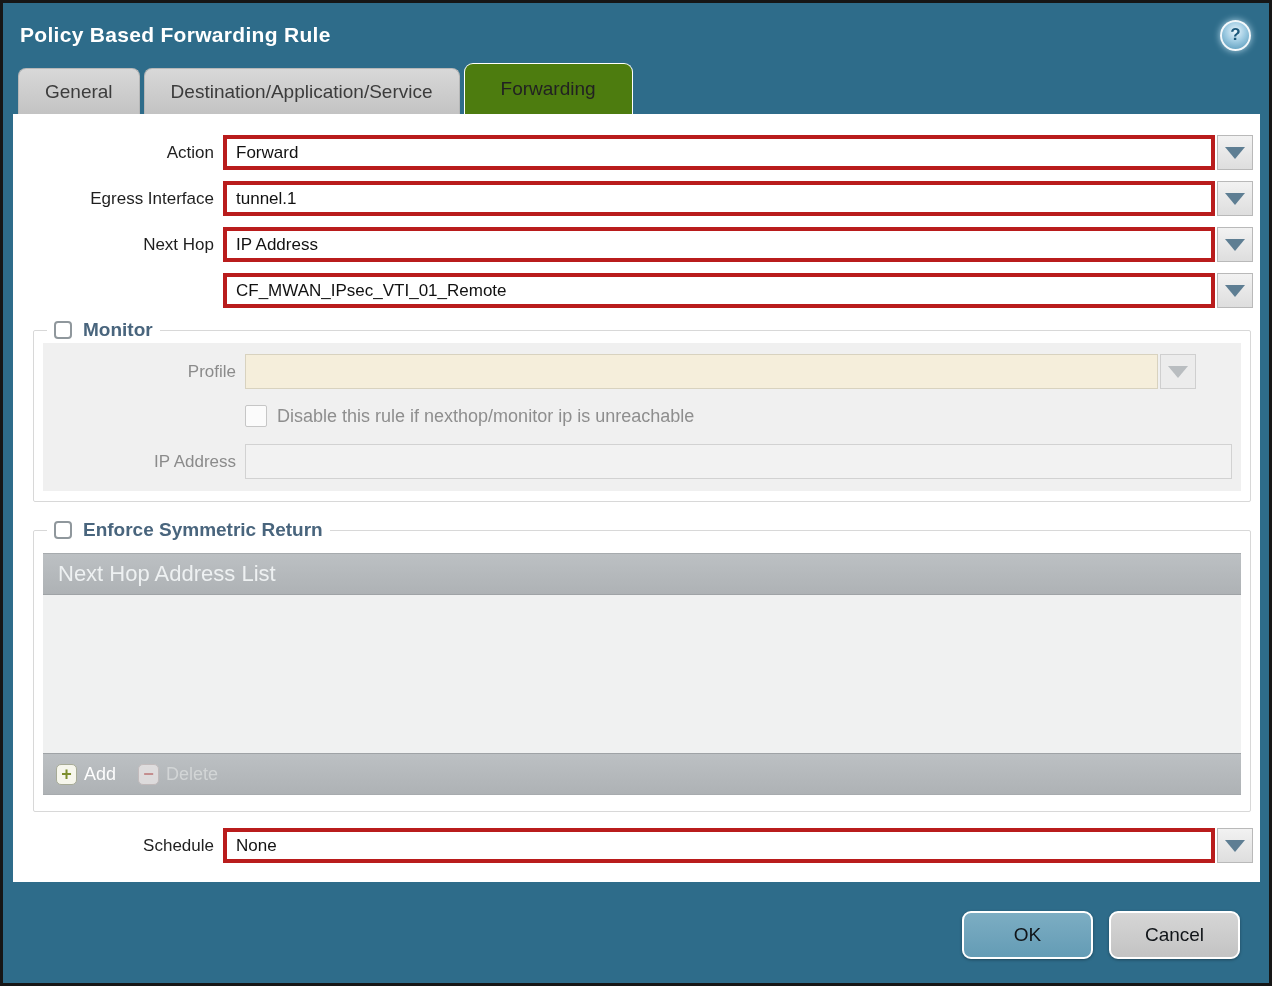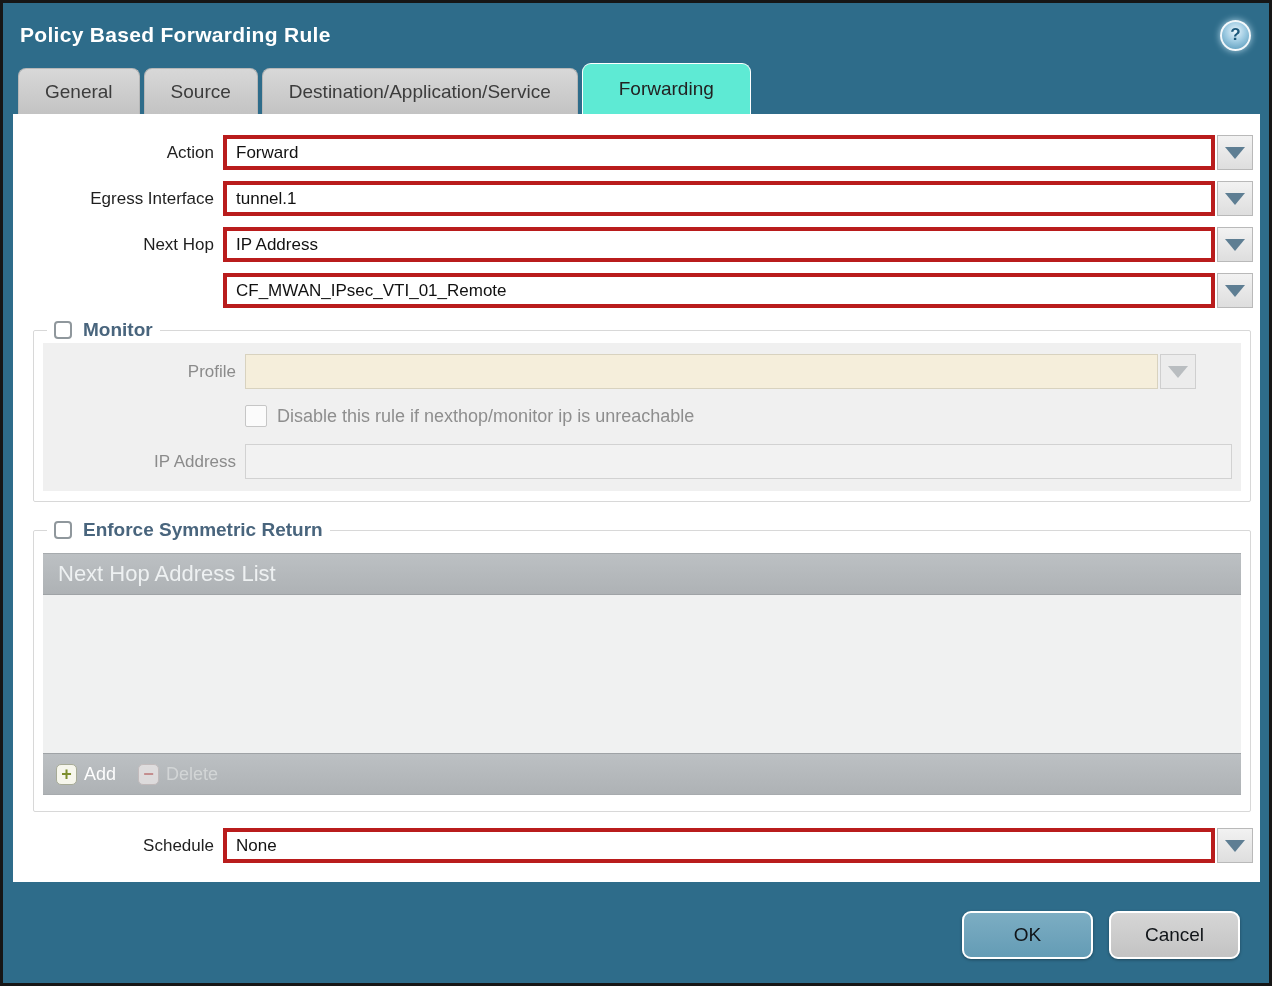--- a/index.html
+++ b/index.html
@@ -27,21 +27,21 @@
   .tabs{display:flex;align-items:flex-end;height:47px;padding-left:15px;gap:4px;}
   .tab{
     background:linear-gradient(#d8d8d8,#c3c3c3);
     border-radius:8px 8px 0 0;
     height:46px;box-sizing:border-box;
     display:flex;align-items:center;justify-content:center;
     padding:0 26px;font-size:19px;color:#3c3c3c;cursor:pointer;
     border:1px solid #b7b7b7;border-bottom:none;
   }
   .tab.active{
-    background:#5eead4;height:51px;color:#222;border-color:#ffffff;
+    background:#4d7c0f;height:51px;color:#222;border-color:#ffffff;
     padding:0 36px;position:relative;z-index:2;border-radius:9px 9px 0 0;
   }
   
   .content{
     position:relative;background:#ffffff;
     margin:0 9px 0 10px;height:768px;box-sizing:border-box;
     padding-top:21px;overflow:hidden;
   }
   .frow{display:flex;align-items:center;margin:0 7px 11px 10px;height:35px;}
   .frow .flabel{width:191px;text-align:right;padding-right:9px;font-size:17px;color:#1f1f1f;flex:none;}
@@ -122,21 +122,20 @@
 
 <div class="dialog">
 
   <div class="titlebar">
     <div class="title">Policy Based Forwarding Rule</div>
     <div class="help">?</div>
   </div>
 
   <div class="tabs">
     <div class="tab">General</div>
-    <div class="tab">Source</div>
     <div class="tab">Destination/Application/Service</div>
     <div class="tab active">Forwarding</div>
   </div>
 
   <div class="content">
 
     <div class="frow">
       <div class="flabel">Action</div>
       <div class="fieldwrap">
         <input class="tinput" type="text" value="Forward" style="">

